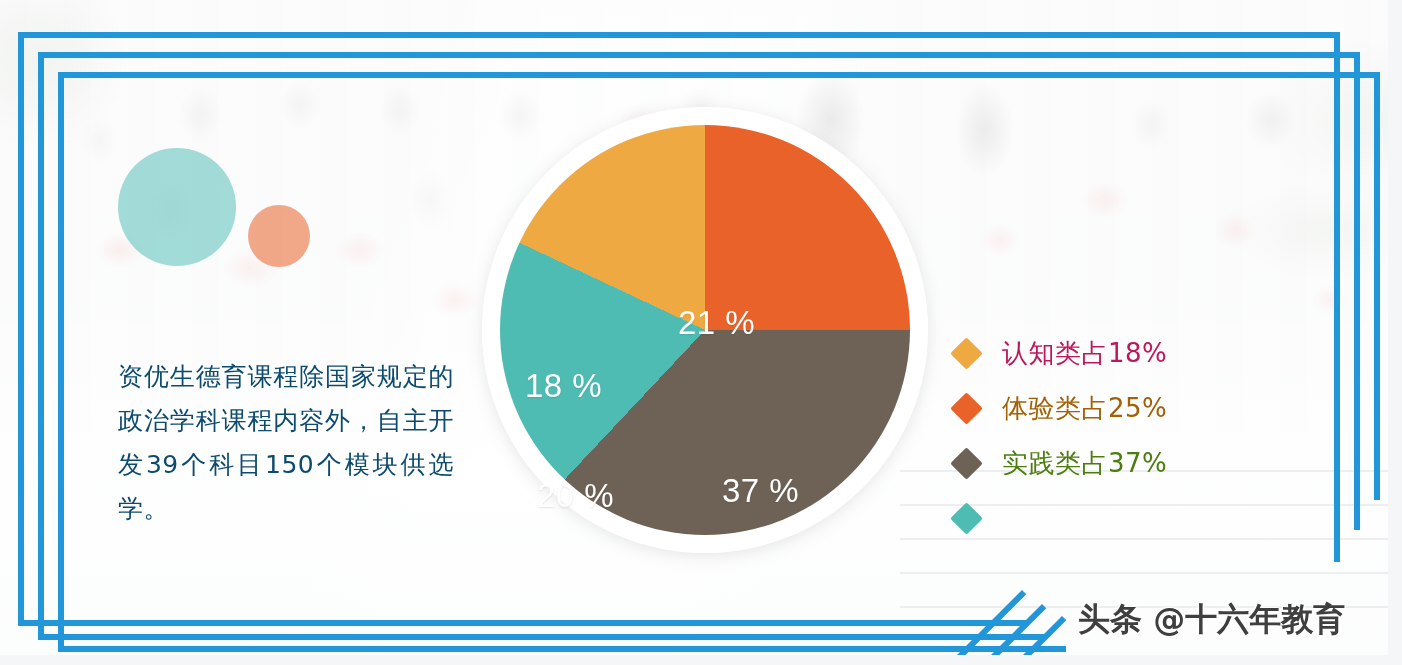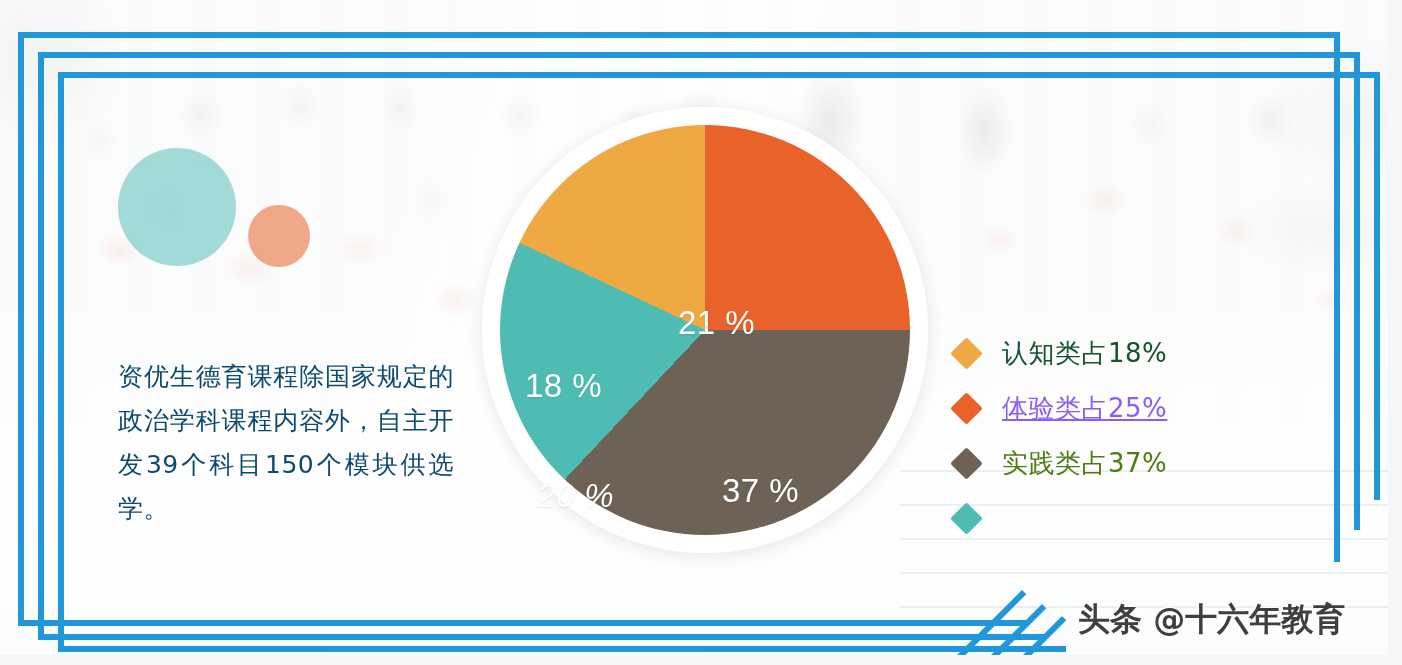--- a/index.html
+++ b/index.html
@@ -82,21 +82,21 @@
     border-radius:50%;
   }
   .slice-label{
     position:absolute; color:#ffffff; font-size:33px; letter-spacing:.5px;
     font-family:"Liberation Sans","DejaVu Sans",sans-serif;
     text-shadow:0 1px 2px rgba(0,0,0,.10);
     white-space:nowrap;
   }
   #lab-0{ left:196px; top:197px; }   
   #lab-1{ left:240px; top:365px; }   
-  #lab-2{ left:55px;  top:370px;font-style:italic; }   
+  #lab-2{ left:55px;  top:370px; }   
   #lab-3{ left:43px;  top:260px; }   
 
   
   #body-text{
     position:absolute; left:118px; top:355px; width:336px;
     font-size:25px; line-height:44px; color:#3a3a3a;
     text-align:justify; text-align-last:left;
     font-family:"DejaVu Sans","Liberation Sans",sans-serif;
     letter-spacing:.5px;
   }
@@ -169,25 +169,25 @@
   <div class="slice-label" id="lab-1">37 %</div>
   <div class="slice-label" id="lab-2">20 %</div>
   <div class="slice-label" id="lab-3">18 %</div>
 </div>
 
 <p id="body-text" style="color: #0c4a6e;">资优生德育课程除国家规定的政治学科课程内容外，自主开发39个科目150个模块供选学。</p>
 
 <div id="legend">
   <div class="legend-row">
     <span class="legend-marker" style="background: rgb(239, 169, 67);"></span>
-    <span class="legend-text" style="color: #14532d;">认知类占18%</span>
+    <span class="legend-text" style="color: #be185d;">认知类占18%</span>
   </div>
   <div class="legend-row">
     <span class="legend-marker" style="background: rgb(232, 98, 42);"></span>
-    <span class="legend-text" style="color: #8b5cf6; text-decoration: underline;">体验类占25%</span>
+    <span class="legend-text" style="color: #a16207;">体验类占25%</span>
   </div>
   <div class="legend-row">
     <span class="legend-marker" style="background: rgb(110, 98, 86);"></span>
     <span class="legend-text" style="color: #4d7c0f;">实践类占37%</span>
   </div>
   <div class="legend-row">
     <span class="legend-marker" style="background: rgb(79, 188, 180);"></span>
   </div>
 </div>
 

